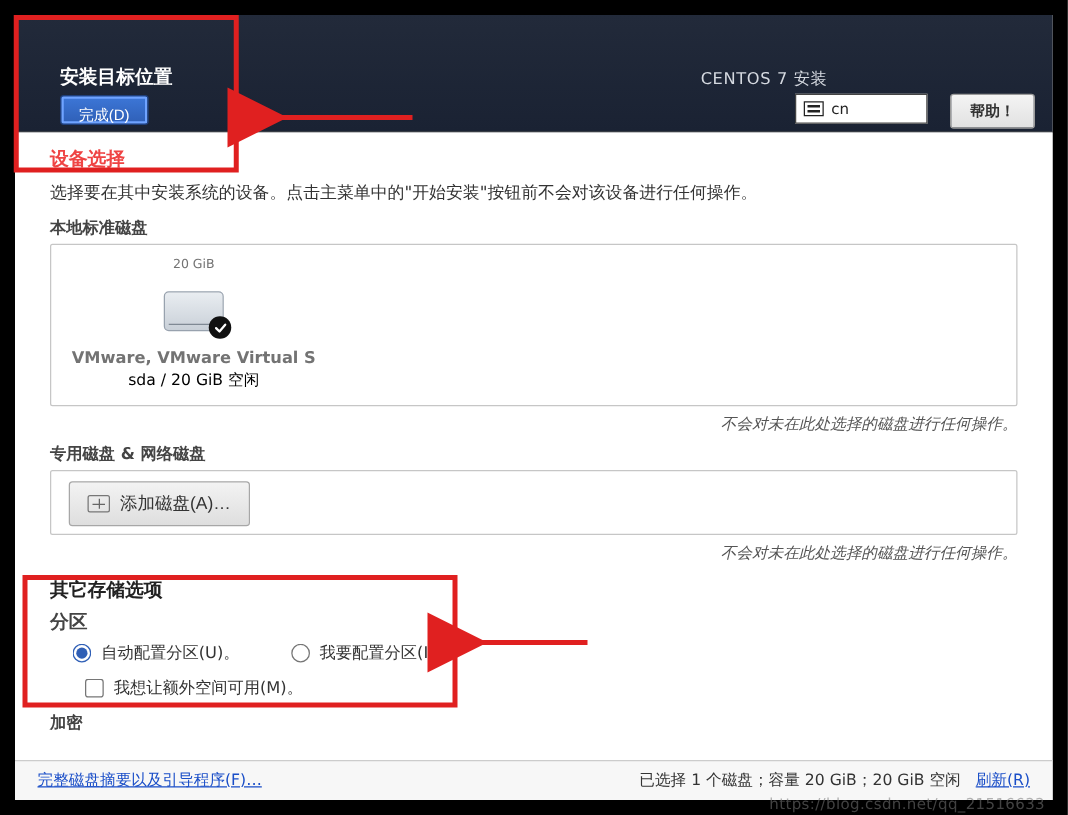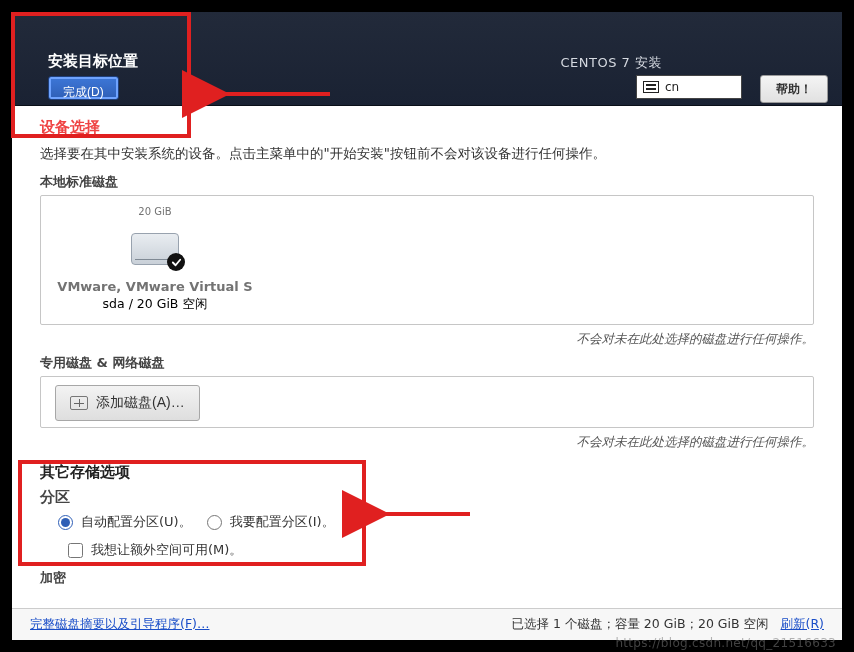--- a/index.html
+++ b/index.html
@@ -56,21 +56,21 @@
     height:36px; padding:0 14px; font-size:14px; color:#333;
     background:linear-gradient(#f3f3f3,#dedede); border:1px solid #a7a7a7; border-radius:3px;
     cursor:pointer;
   }
   .add-disk-btn .plus { display:inline-flex; width:18px; height:14px; border:1px solid #777; border-radius:2px; position:relative; }
   .add-disk-btn .plus::before, .add-disk-btn .plus::after { content:""; position:absolute; background:#666; }
   .add-disk-btn .plus::before { left:3px; right:3px; top:6px; height:1px; }
   .add-disk-btn .plus::after { top:2px; bottom:2px; left:8px; width:1px; }
   .other-title { font-size:15px; font-weight:700; color:#222; margin-top:12px;}
   .sub { font-size:15px; font-weight:700; color:#444; margin:6px 0 6px 0;}
-  .radio-row { display:flex; align-items:center; gap:15px; margin:4px 0 10px 18px; font-size:13px; color:#333;}
+  .radio-row { display:flex; align-items:center; gap:41px; margin:4px 0 10px 18px; font-size:13px; color:#333;}
   .radio-row label, .chk-row label { display:flex; align-items:center; gap:8px; cursor:pointer; }
   .chk-row { margin:0 0 6px 18px; font-size:13px; color:#333; display:flex; align-items:center; gap:8px;padding-left:10px;}
   input[type=radio], input[type=checkbox]{ width:15px; height:15px; accent-color:#2f5fb6; cursor:pointer;}
   .encrypt-head { font-size:13px; font-weight:700; color:#444; margin-top:10px; }
   .footer { position:absolute; left:0; right:0; bottom:0; height:32px; border-top:1px solid #ccc; background:#f7f7f7; display:flex; align-items:center; justify-content:space-between; padding:0 18px; font-size:12.5px;}
   .footer a { color:#1a4ec8; text-decoration:underline; cursor:pointer;}
   .footer .status { color:#333; }
   .footer .refresh { color:#1a4ec8; text-decoration:underline; margin-left:8px; cursor:pointer;}
   .watermark { position:absolute; right:18px; bottom:2px; font-size:12px; color:rgba(120,120,120,.55); letter-spacing:.3px; pointer-events:none;}
   

